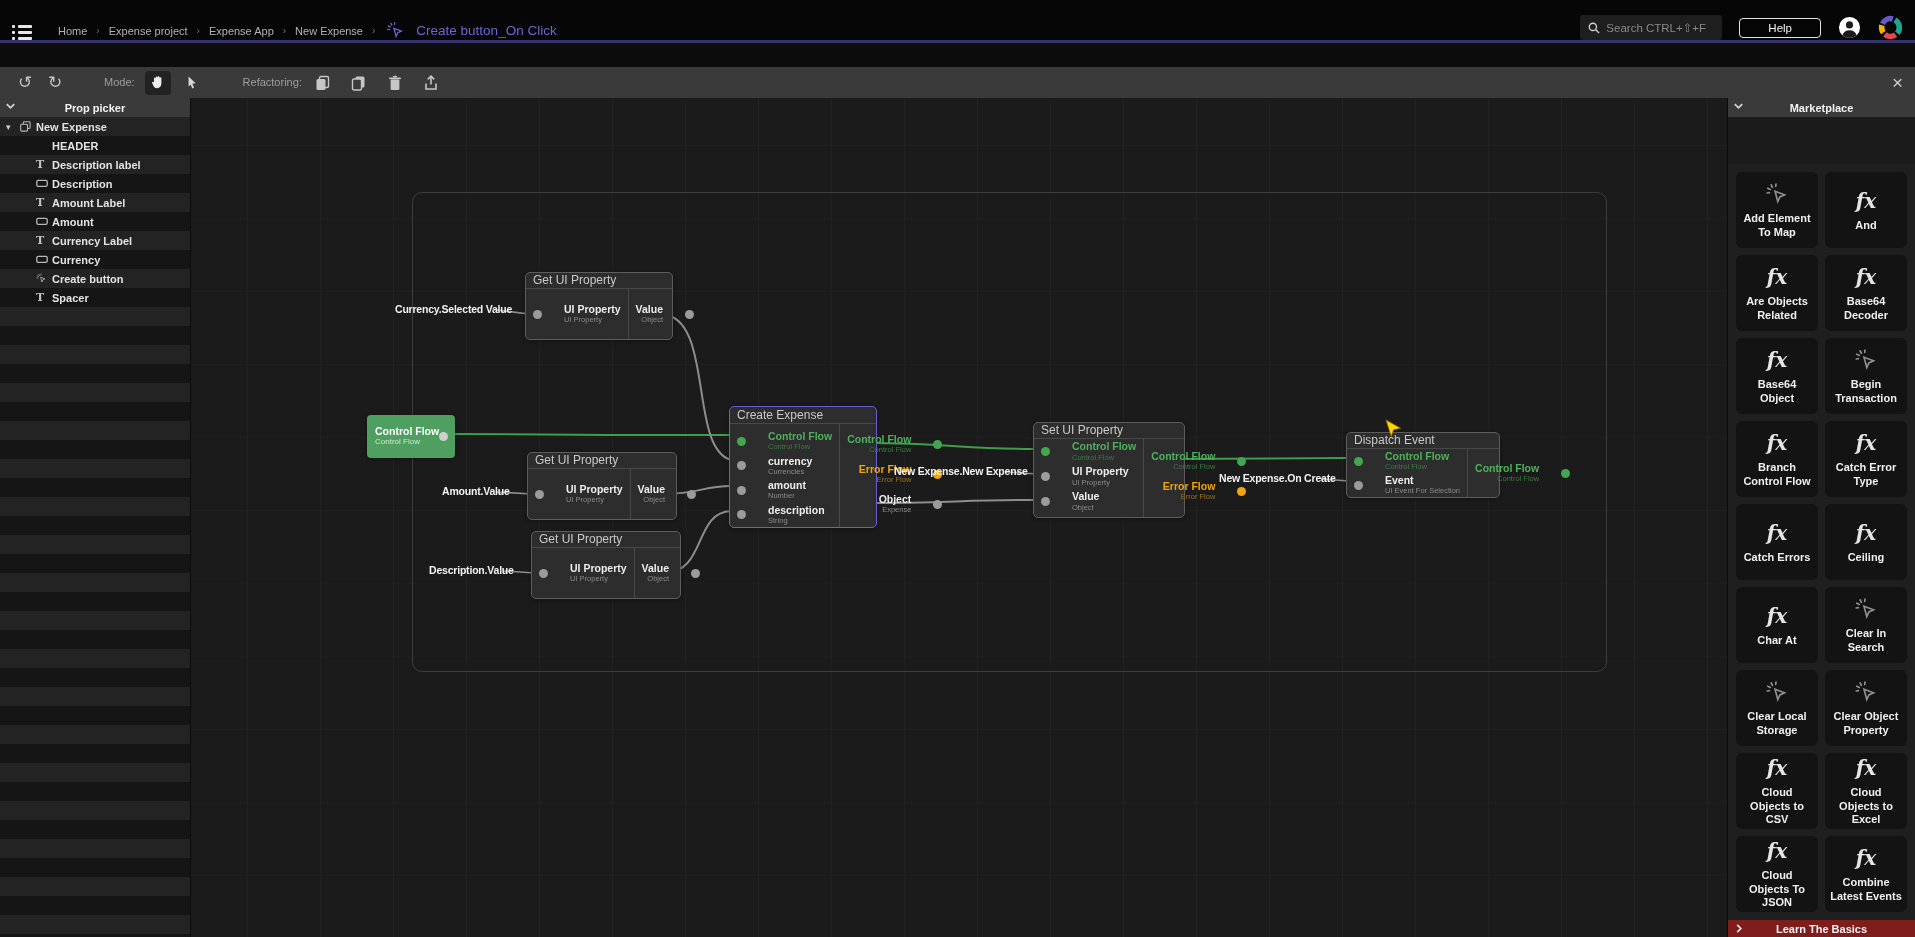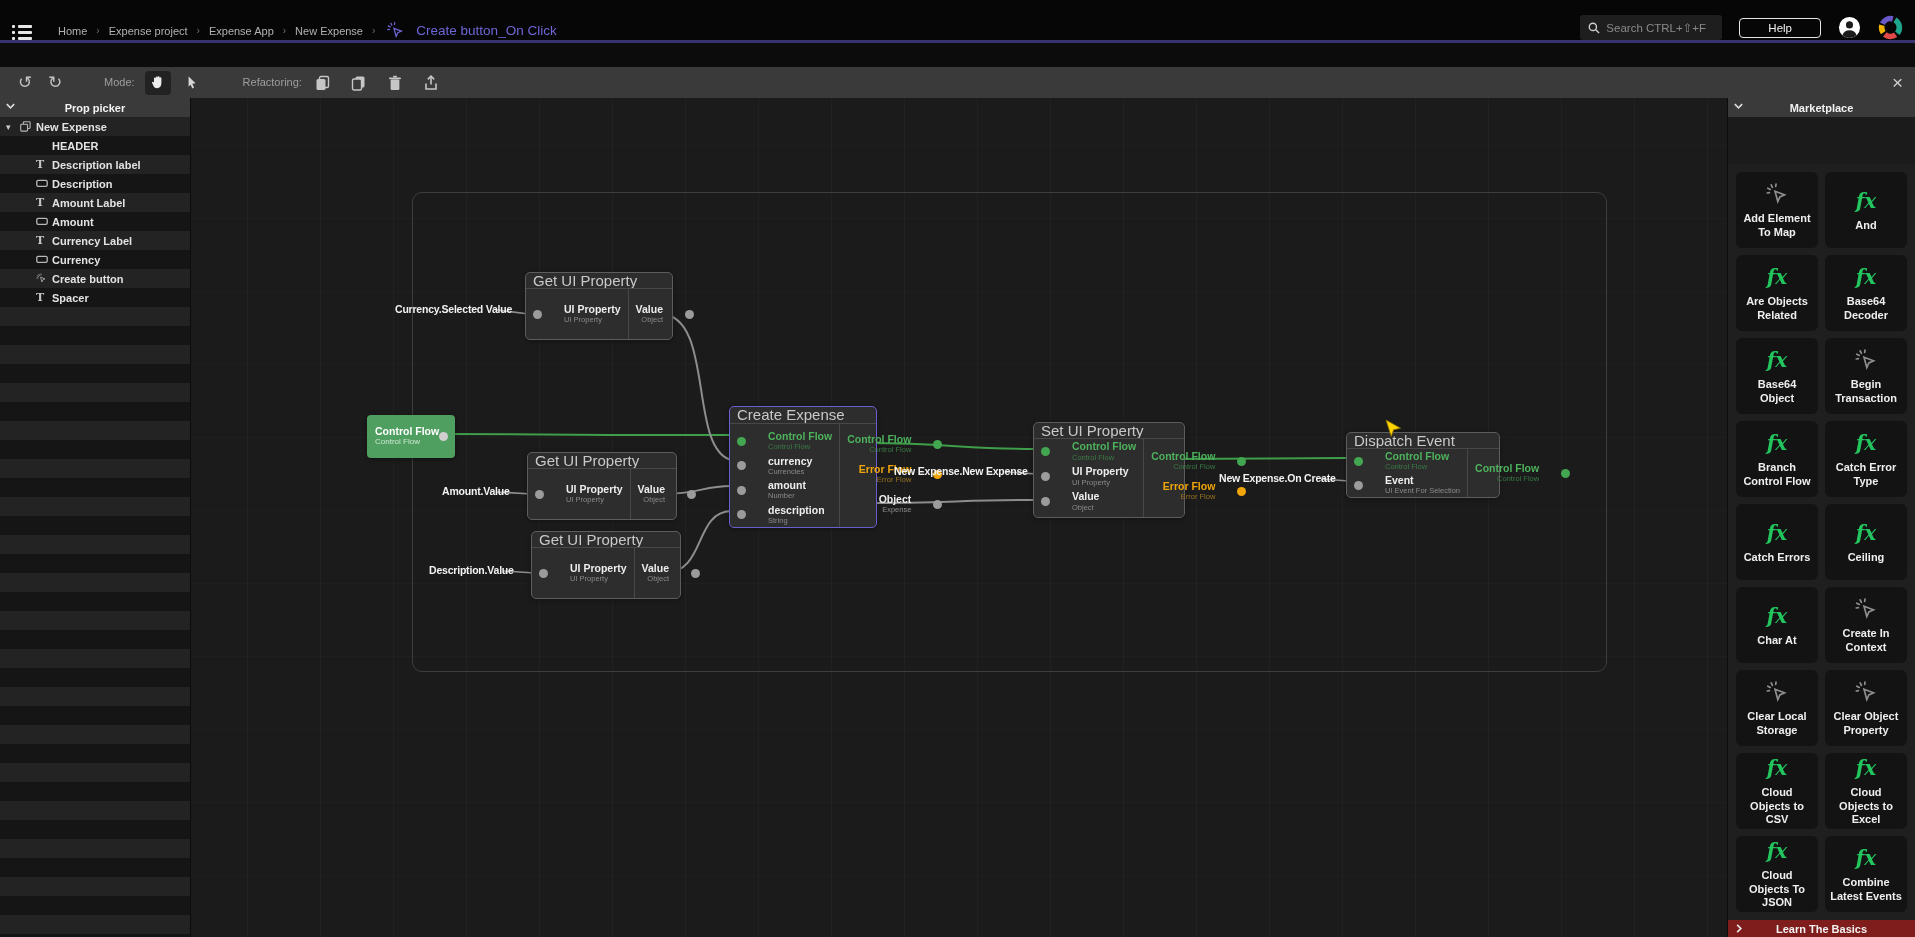--- a/index.html
+++ b/index.html
@@ -13,21 +13,21 @@
       repeating-linear-gradient(90deg, rgba(255,255,255,0.028) 0 1px, transparent 1px 73px),
       repeating-linear-gradient(0deg, rgba(255,255,255,0.018) 0 1px, transparent 1px 73px);
     background-position:28px 0, 0 12px; }
   .frame { position:absolute; left:412px; top:192px; width:1195px; height:480px;
     border:1px solid #3d3d3d; border-radius:10px; }
   svg.wires { position:absolute; left:0; top:0; pointer-events:none; }
 
   .node { position:absolute; background:#2d2d2d; border:1px solid #5d5d5d; border-radius:5px;
     box-shadow:0 1px 4px rgba(0,0,0,0.35); }
   .node.selected { border-color:#6a5fd0; }
-  .ntitle { height:16px; line-height:15px; padding:0 7px; font-size:15px; color:#c9c9c9;
+  .ntitle { height:16px; line-height:15px; padding:0 7px; font-size:12px; color:#c9c9c9;
     border-bottom:1px solid #484848; white-space:nowrap; overflow:hidden; }
   .n-create .ntitle { height:17px; line-height:16px; }
   .nbody { display:flex; height:calc(100% - 16px); }
   .n-create .nbody { height:calc(100% - 17px); }
   .ncol { flex:1; display:flex; flex-direction:column; }
   .ncol.in { border-right:1px solid #484848; }
   .get .ncol { justify-content:center; }
   .prow { display:flex; align-items:center; gap:22px; padding:0 7px; position:relative; }
   .prow.in  { justify-content:flex-start; }
   .prow.out { justify-content:flex-end; }
@@ -112,21 +112,21 @@
   .mp-search-zone { padding:9px 12px 8px; }
   .mp-search { height:30px; background:#2a2a2a; border-radius:4px; display:flex;
     align-items:center; padding:0 10px; gap:8px; }
   .mp-cards { position:absolute; left:0; right:0; top:66px; bottom:0; background:#1f1f1f;
     overflow:hidden; }
   .mp-grid { display:grid; grid-template-columns:1fr 1fr; gap:7px; padding:8px; }
   .mp-card { height:76px; background:#131313; border-radius:6px; display:flex;
     flex-direction:column; align-items:center; justify-content:center; gap:5px; cursor:pointer; }
   .mp-icon { height:26px; display:flex; align-items:center; justify-content:center; }
   .fx { font-family:"DejaVu Serif","Liberation Serif",serif; font-style:italic; font-weight:bold;
-    font-size:20px; color:#22c55e; }
+    font-size:20px; color:#e5e5e5; }
   .mp-label { font-size:11px; font-weight:bold; color:#efefef; text-align:center;
     line-height:1.25; padding:0 4px; }
   .mp-footer { position:absolute; left:0; right:0; bottom:0; height:17px; background:#7f1d1d;
     display:flex; align-items:center; cursor:pointer; z-index:26; }
   .mp-footer-label { flex:1; text-align:center; font-size:11px; font-weight:bold; color:#f2f2f2; }
   .mp-footer-chevron { position:absolute; left:7px; display:flex; }
 </style>
 </head>
 <body>
 
@@ -698,21 +698,21 @@
               <svg width="24" height="24" viewBox="0 0 24 24">
                 <path d="M10 9.2 L19.5 12.8 L14.9 14.9 L12.8 19.5 Z" fill="none" stroke="#8f8f8f" stroke-width="1.7"></path>
                 <g stroke="#8f8f8f" stroke-width="1.7" stroke-linecap="round">
                   <line x1="6.2" y1="2.8" x2="7.4" y2="5.3"></line>
                   <line x1="2.8" y1="6.2" x2="5.3" y2="7.4"></line>
                   <line x1="11" y1="2.2" x2="10.7" y2="4.4"></line>
                   <line x1="2.2" y1="11" x2="4.4" y2="10.7"></line>
                 </g>
               </svg>
             </div>
-            <div class="mp-label">Create In Context</div>
+            <div class="mp-label">Clear In Search</div>
           </div>
           <div class="mp-card">
             <div class="mp-icon">
               <svg width="24" height="24" viewBox="0 0 24 24">
                 <path d="M10 9.2 L19.5 12.8 L14.9 14.9 L12.8 19.5 Z" fill="none" stroke="#8f8f8f" stroke-width="1.7"></path>
                 <g stroke="#8f8f8f" stroke-width="1.7" stroke-linecap="round">
                   <line x1="6.2" y1="2.8" x2="7.4" y2="5.3"></line>
                   <line x1="2.8" y1="6.2" x2="5.3" y2="7.4"></line>
                   <line x1="11" y1="2.2" x2="10.7" y2="4.4"></line>
                   <line x1="2.2" y1="11" x2="4.4" y2="10.7"></line>

